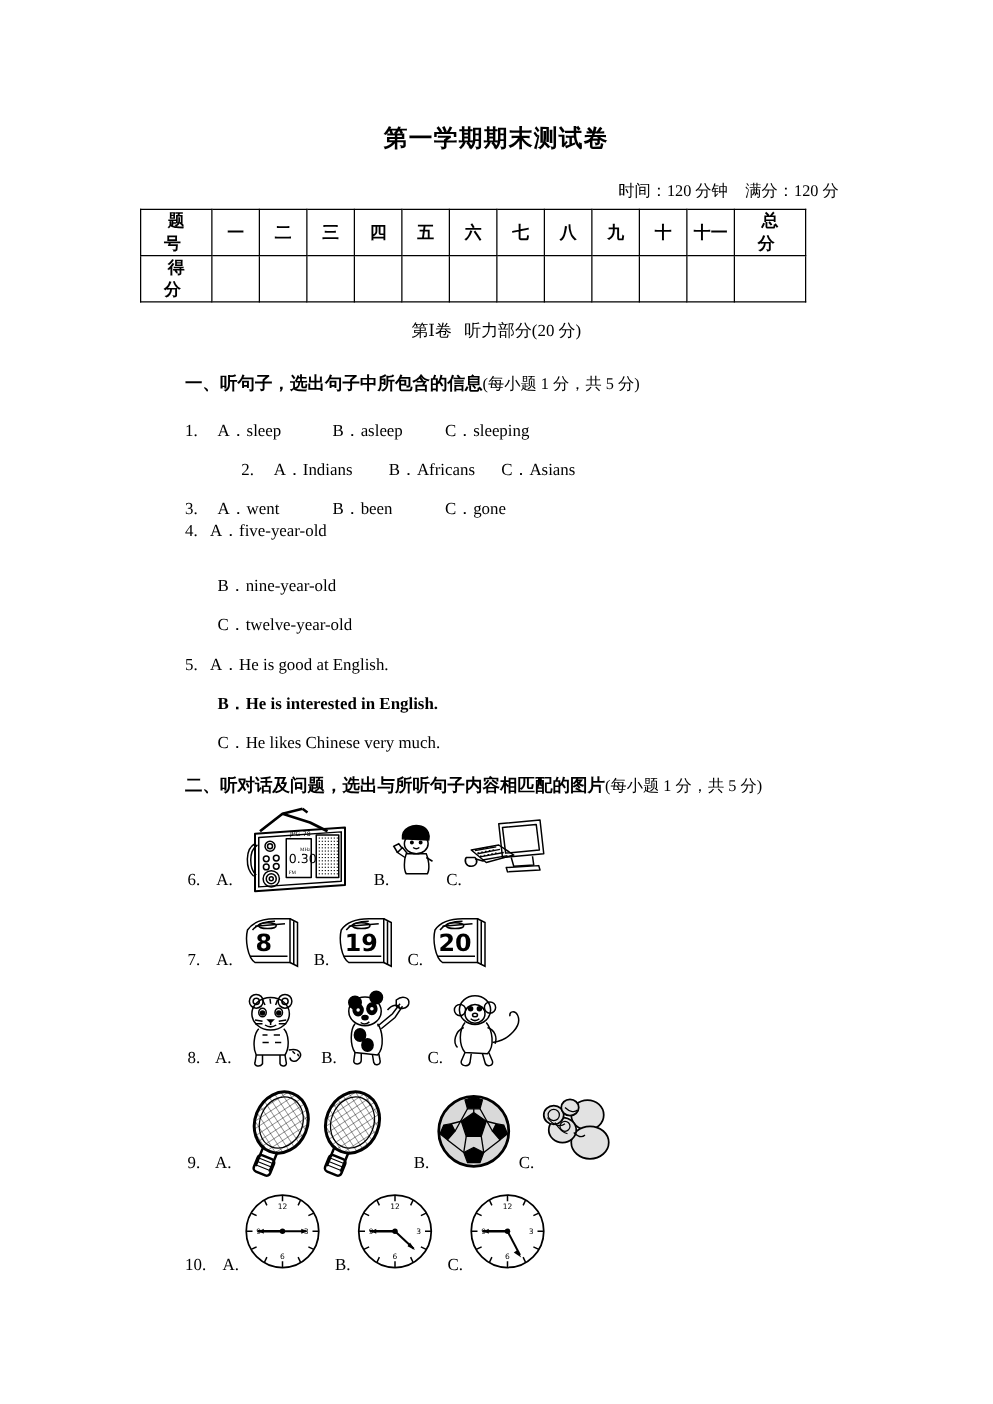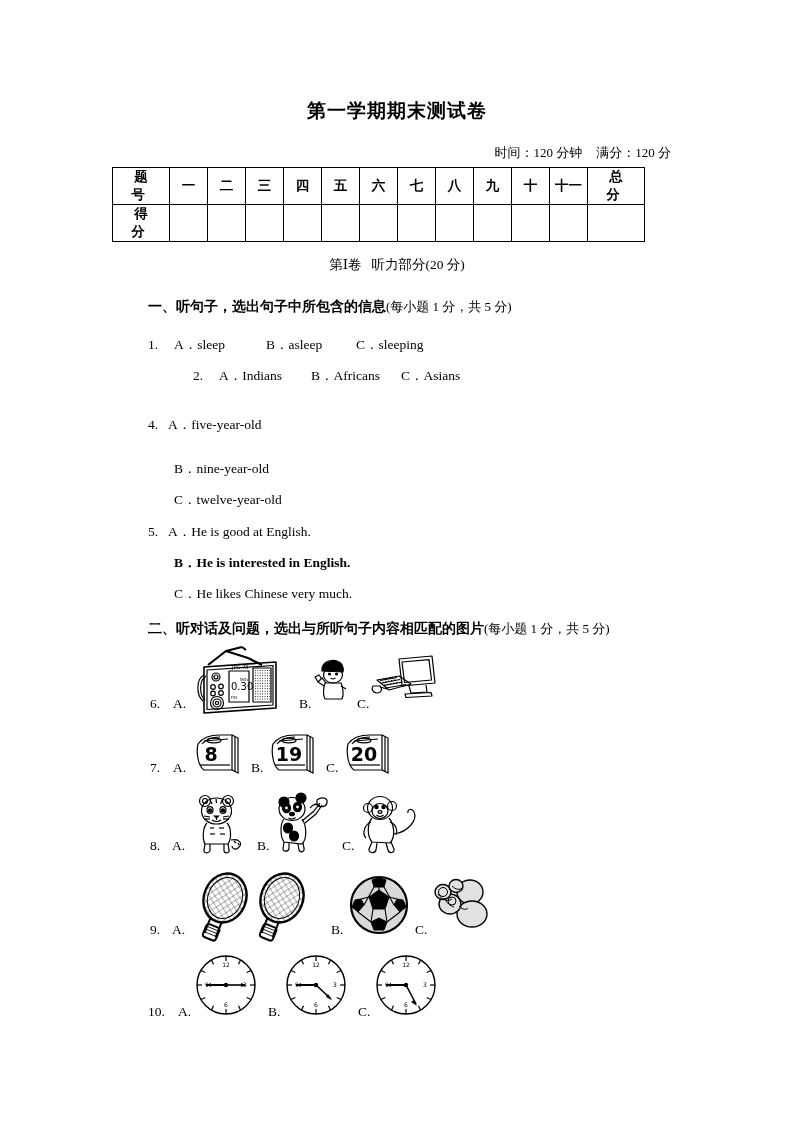--- a/index.html
+++ b/index.html
@@ -137,20 +137,23 @@
   </div>
 
   <div class="q" style="left:148px;top:336px;">
     <span class="num-col">1.</span><span class="opt" style="width:92px">A．sleep</span><span class="opt" style="width:90px">B．asleep</span><span class="opt">C．sleeping</span>
   </div>
 
   <div class="q" style="left:148px;top:367px;margin-left:45px;">
     <span class="num-col">2.</span><span class="opt" style="width:92px">A．Indians</span><span class="opt" style="width:90px">B．Africans</span><span class="opt">C．Asians</span>
   </div>
 
+  <div class="q" style="left:148px;top:398px;">
+    <span class="num-col">3.</span><span class="opt" style="width:92px">A．went</span><span class="opt" style="width:90px">B．been</span><span class="opt">C．gone</span>
+  </div>
 
   <div class="q" style="left:148px;top:416px;text-decoration:underline;">
     <span class="num-col" style="width:20px">4.</span><span class="opt">A．five-year-old</span>
   </div>
   <div class="q" style="left:148px;top:460px;">
     <span class="sub-indent"></span><span class="opt">B．nine-year-old</span>
   </div>
   <div class="q" style="left:148px;top:491px;">
     <span class="sub-indent"></span><span class="opt">C．twelve-year-old</span>
   </div>

